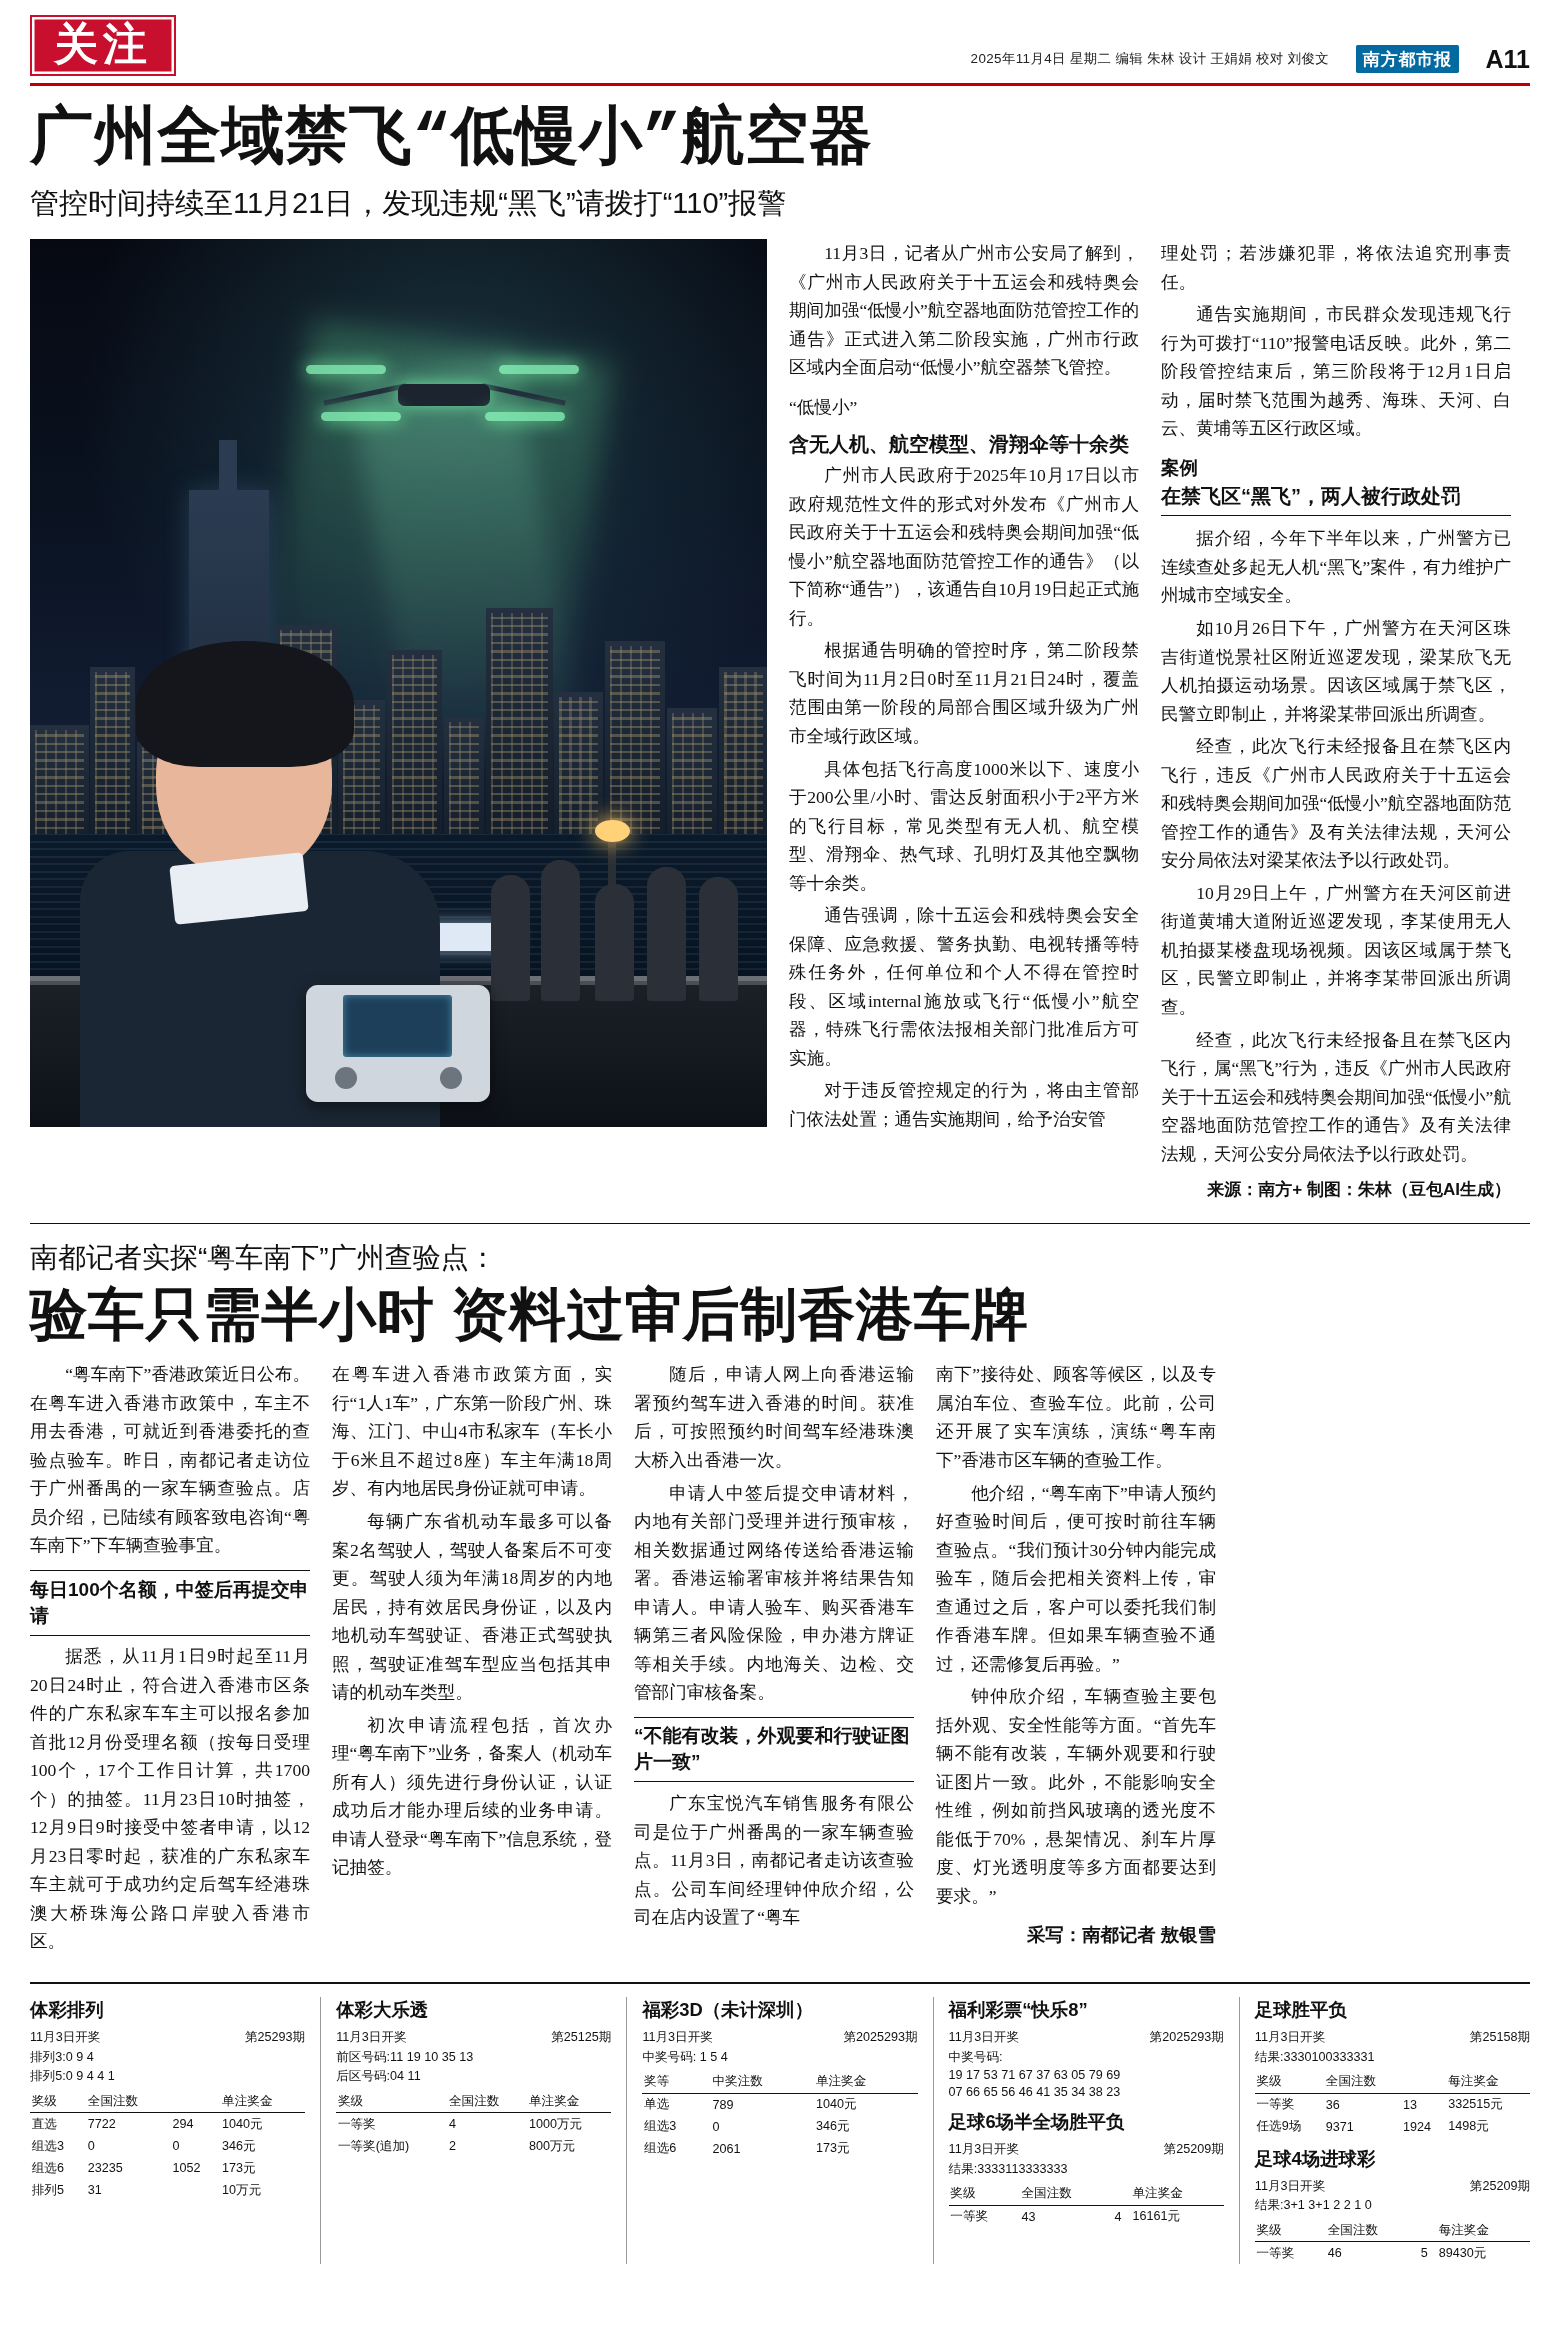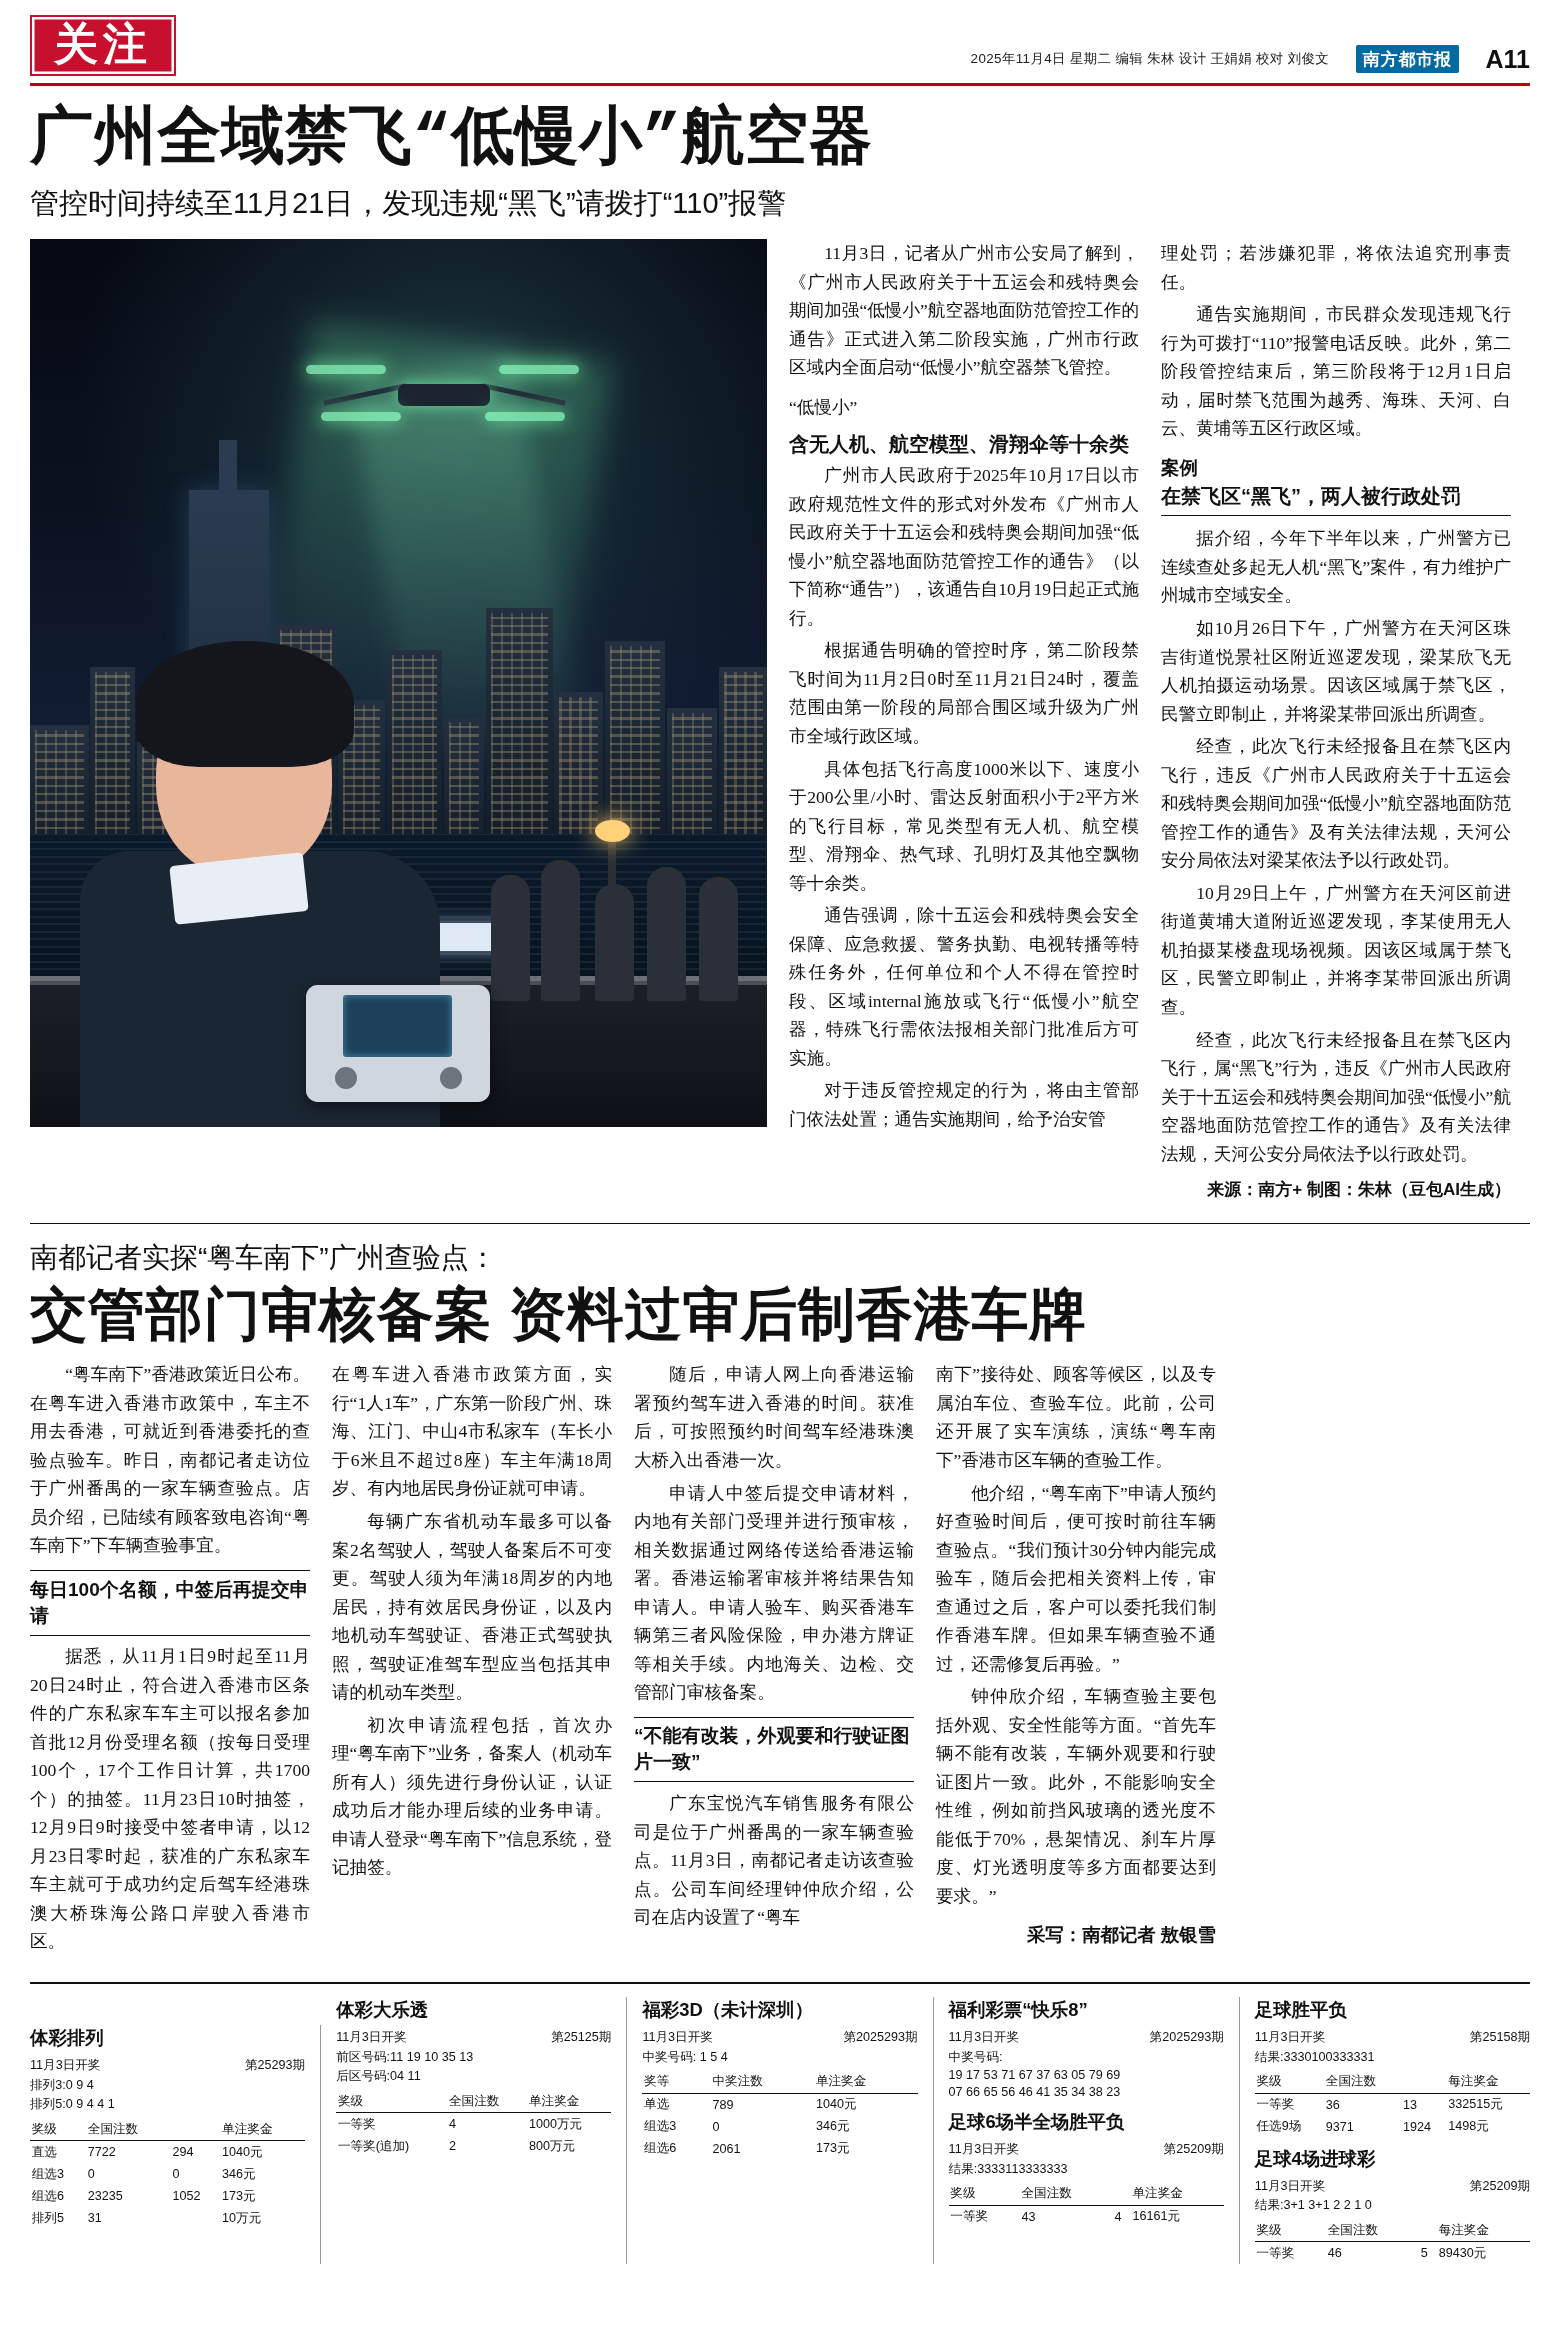--- a/index.html
+++ b/index.html
@@ -257,21 +257,21 @@
     border-top: 2.5px solid #111;
     padding-top: 13.4px;
     display: flex;
     gap: 0px;
   }
   .lot-col {
     flex: 1 1 0;
     padding: 0 15px;
     border-right: 0.8px solid #999;
   }
-  .lot-col:first-child { padding-left: 0; margin-top: 28px; }
+  .lot-col:first-child { padding-left: 0; }
   .lot-col:last-child { border-right: none; padding-right: 0; }
   .lot-title {
     font-family: "Liberation Sans", sans-serif;
     font-weight: bold;
     font-size: 18.4px;
     margin-bottom: 6.7px;
   }
   .lot-row {
     font-family: "Liberation Sans", sans-serif;
     font-size: 12.6px;
@@ -418,21 +418,21 @@
         <p class="body">10月29日上午，广州警方在天河区前进街道黄埔大道附近巡逻发现，李某使用无人机拍摄某楼盘现场视频。因该区域属于禁飞区，民警立即制止，并将李某带回派出所调查。</p>
         <p class="body">经查，此次飞行未经报备且在禁飞区内飞行，属“黑飞”行为，违反《广州市人民政府关于十五运会和残特奥会期间加强“低慢小”航空器地面防范管控工作的通告》及有关法律法规，天河公安分局依法予以行政处罚。</p>
 
         <div class="source-line">来源：南方+ 制图：朱林（豆包AI生成）</div>
       </div>
     </div>
   </div>
 
   <div class="story2">
     <div class="eyebrow">南都记者实探“粤车南下”广州查验点：</div>
-    <h2>交管部门审核备案 资料过审后制香港车牌</h2>
+    <h2>验车只需半小时 资料过审后制香港车牌</h2>
 
     <div class="cols5">
       <div class="col5">
         <p class="body">“粤车南下”香港政策近日公布。在粤车进入香港市政策中，车主不用去香港，可就近到香港委托的查验点验车。昨日，南都记者走访位于广州番禺的一家车辆查验点。店员介绍，已陆续有顾客致电咨询“粤车南下”下车辆查验事宜。</p>
         <div class="box-head">每日100个名额，中签后再提交申请</div>
         <p class="body">据悉，从11月1日9时起至11月20日24时止，符合进入香港市区条件的广东私家车车主可以报名参加首批12月份受理名额（按每日受理100个，17个工作日计算，共1700个）的抽签。11月23日10时抽签，12月9日9时接受中签者申请，以12月23日零时起，获准的广东私家车车主就可于成功约定后驾车经港珠澳大桥珠海公路口岸驶入香港市区。</p>
       </div>
 
       <div class="col5">
         <p class="body noindent">在粤车进入香港市政策方面，实行“1人1车”，广东第一阶段广州、珠海、江门、中山4市私家车（车长小于6米且不超过8座）车主年满18周岁、有内地居民身份证就可申请。</p>

